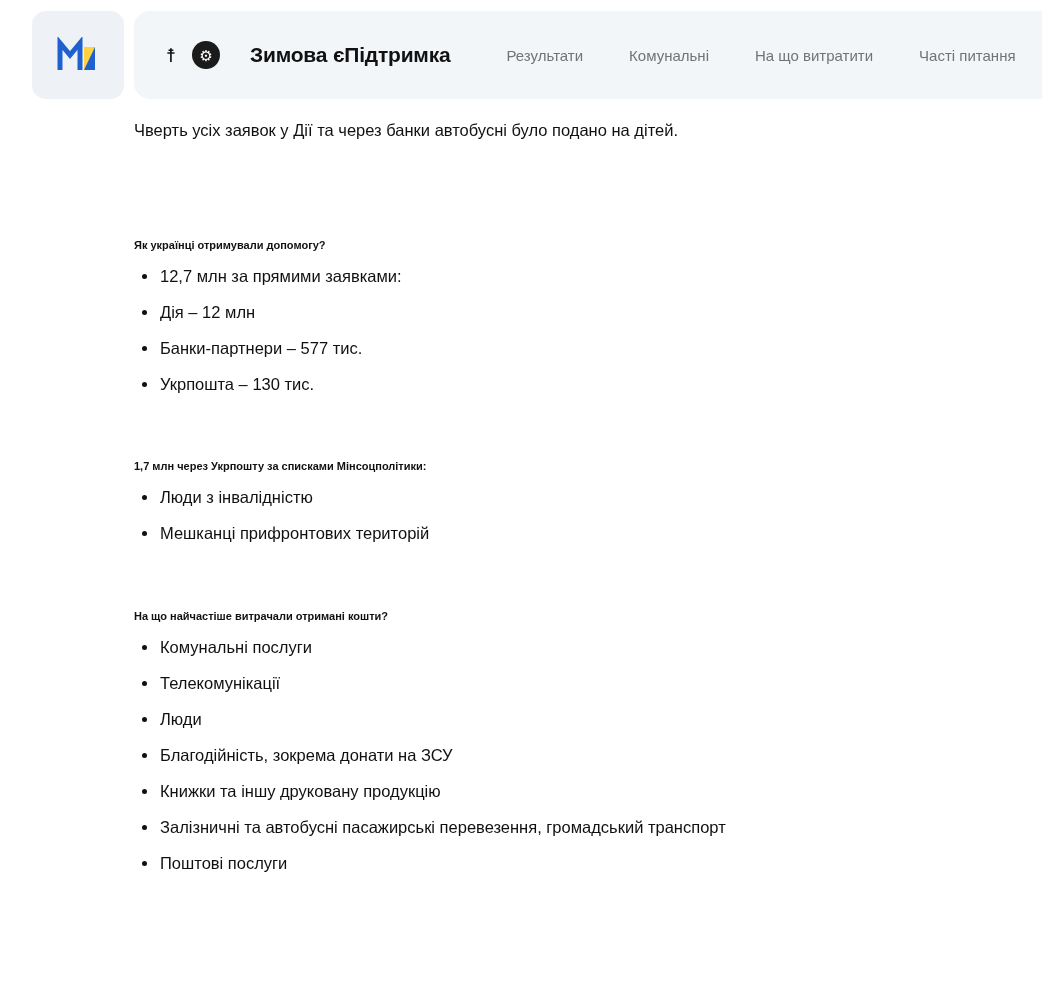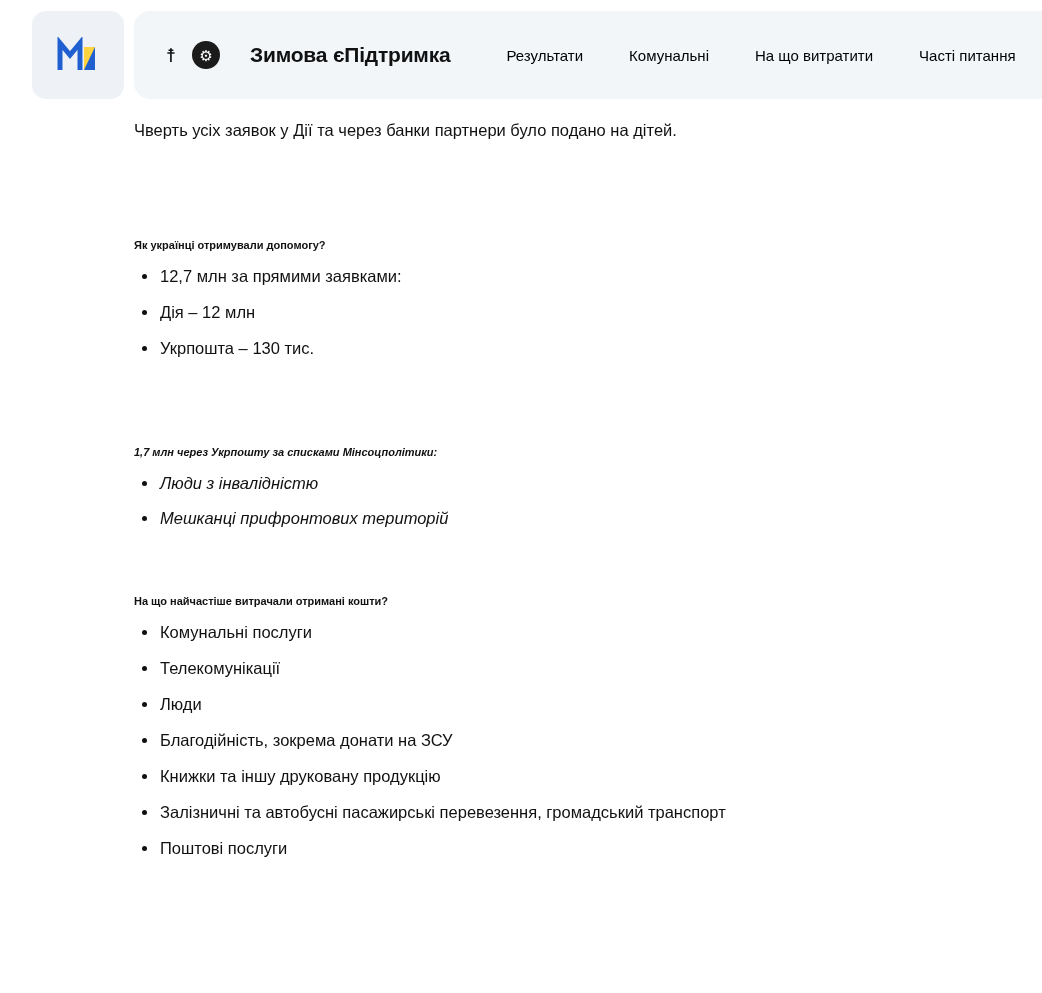--- a/index.html
+++ b/index.html
@@ -80,37 +80,37 @@
     letter-spacing: -0.2px;
     color: #111111;
     margin-left: 22px;
   }
   .nav-links {
     display: flex;
     align-items: center;
     gap: 46px;
     white-space: nowrap;
     font-size: 15px;
-    color: #000000;
+    color: #737373;
   }
   .nav-links span { cursor: pointer; }
 
   
   .article {
     padding: 0 32px 0 134px;
   }
   .lead {
     font-size: 16.5px;
     line-height: 1.5;
     margin: 8px 0 0 0;
     color: #111111;
   }
   .section { margin-top: 0; }
   .section-gap-1 { margin-top: 96px; }
-  .section-gap-2 { margin-top: 85px; font-style: italic; }
+  .section-gap-2 { margin-top: 64px; }
   .section-gap-3 { margin-top: 64px; }
 
   h3.section-title {
     font-size: 11px;
     font-weight: bold;
     margin: 0 0 14px 0;
     color: #111111;
   }
   ul.bullets {
     list-style: none;
@@ -160,27 +160,28 @@
       <span>Результати</span>
       <span>Комунальні</span>
       <span>На що витратити</span>
       <span>Часті питання</span>
     </nav>
   </div>
 </div>
 
 <div class="article">
 
-  <p class="lead">Чверть усіх заявок у Дії та через банки партнери було подано на дітей.</p>
+  <p class="lead">Чверть усіх заявок у Дії та через банки автобусні було подано на дітей.</p>
 
   <section class="section section-gap-1">
     <h3 class="section-title">Як українці отримували допомогу?</h3>
     <ul class="bullets">
       <li>12,7 млн за прямими заявками:</li>
       <li>Дія – 12 млн</li>
+      <li>Банки-партнери – 577 тис.</li>
       <li>Укрпошта – 130 тис.</li>
     </ul>
   </section>
 
   <section class="section section-gap-2">
     <h3 class="section-title">1,7 млн через Укрпошту за списками Мінсоцполітики:</h3>
     <ul class="bullets">
       <li>Люди з інвалідністю</li>
       <li>Мешканці прифронтових територій</li>
     </ul>

